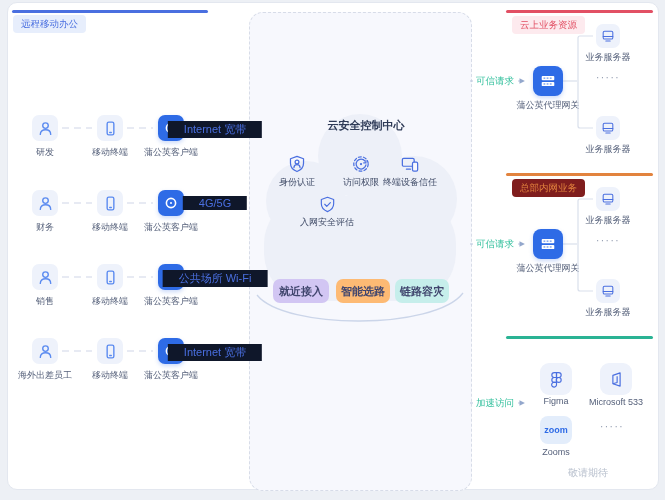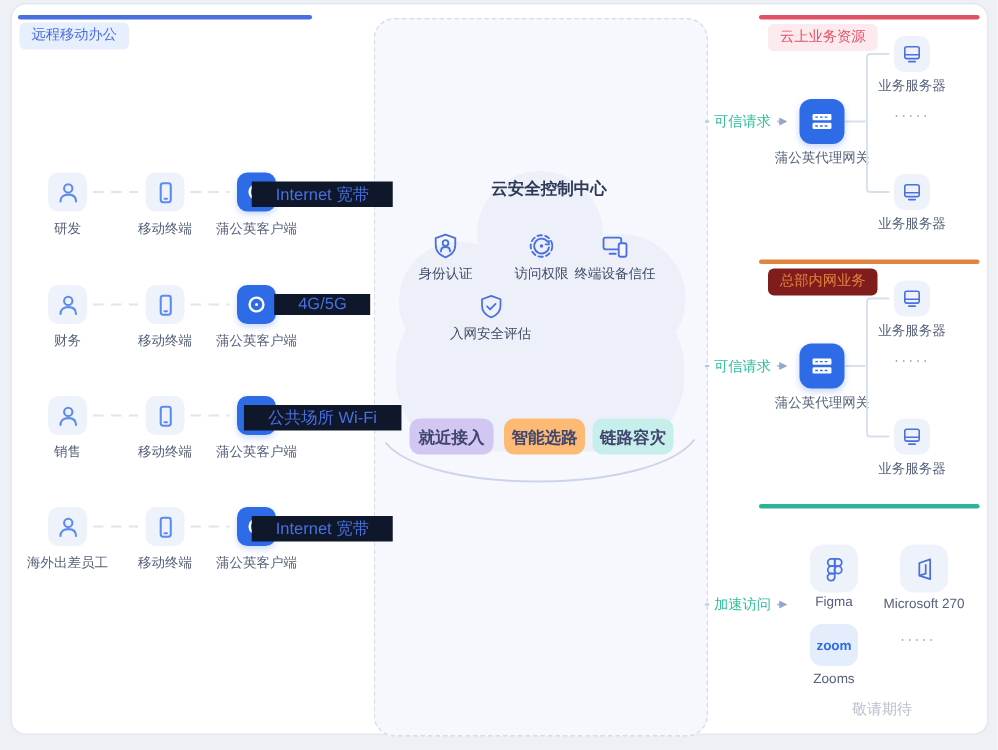--- a/index.html
+++ b/index.html
@@ -312,19 +312,19 @@
         <path d="M8 10.7 v1.9 a2.3 2.3 0 1 1 -2.3-2 Z"></path>
       </svg>
   </div>
   <div class="nlabel cx" style="left:556px;top:396px;">Figma</div>
   <div class="nbox app" style="left:600px;top:363px;z-index:6;">
     <svg width="17" height="17" viewBox="0 0 16 16" fill="none" stroke="#4a6fe0" stroke-width="1.1" stroke-linejoin="round">
         <path d="M11.4 1.8 L4.6 4.1 V12 l6.8 2.2 Z"></path>
         <path d="M4.6 12 L8.6 10.8 V4.9"></path>
       </svg>
   </div>
-  <div class="nlabel cx" style="left:616px;top:397px;">Microsoft 270</div>
+  <div class="nlabel cx" style="left:616px;top:397px;">Microsoft 533</div>
   <div class="zoom-badge" style="left:540px;top:416px;">zoom</div>
   <div class="nlabel cx" style="left:556px;top:447px;">Zooms</div>
   <div class="ellipsis cx" style="left:612px;top:421px;">·····</div>
   <div class="coming cx" style="left:588px;top:466px;">敬请期待</div>
   <div class="greenlabel cx" style="left:495px;top:396px;">加速访问</div>
 </div>
 
 </body></html>

